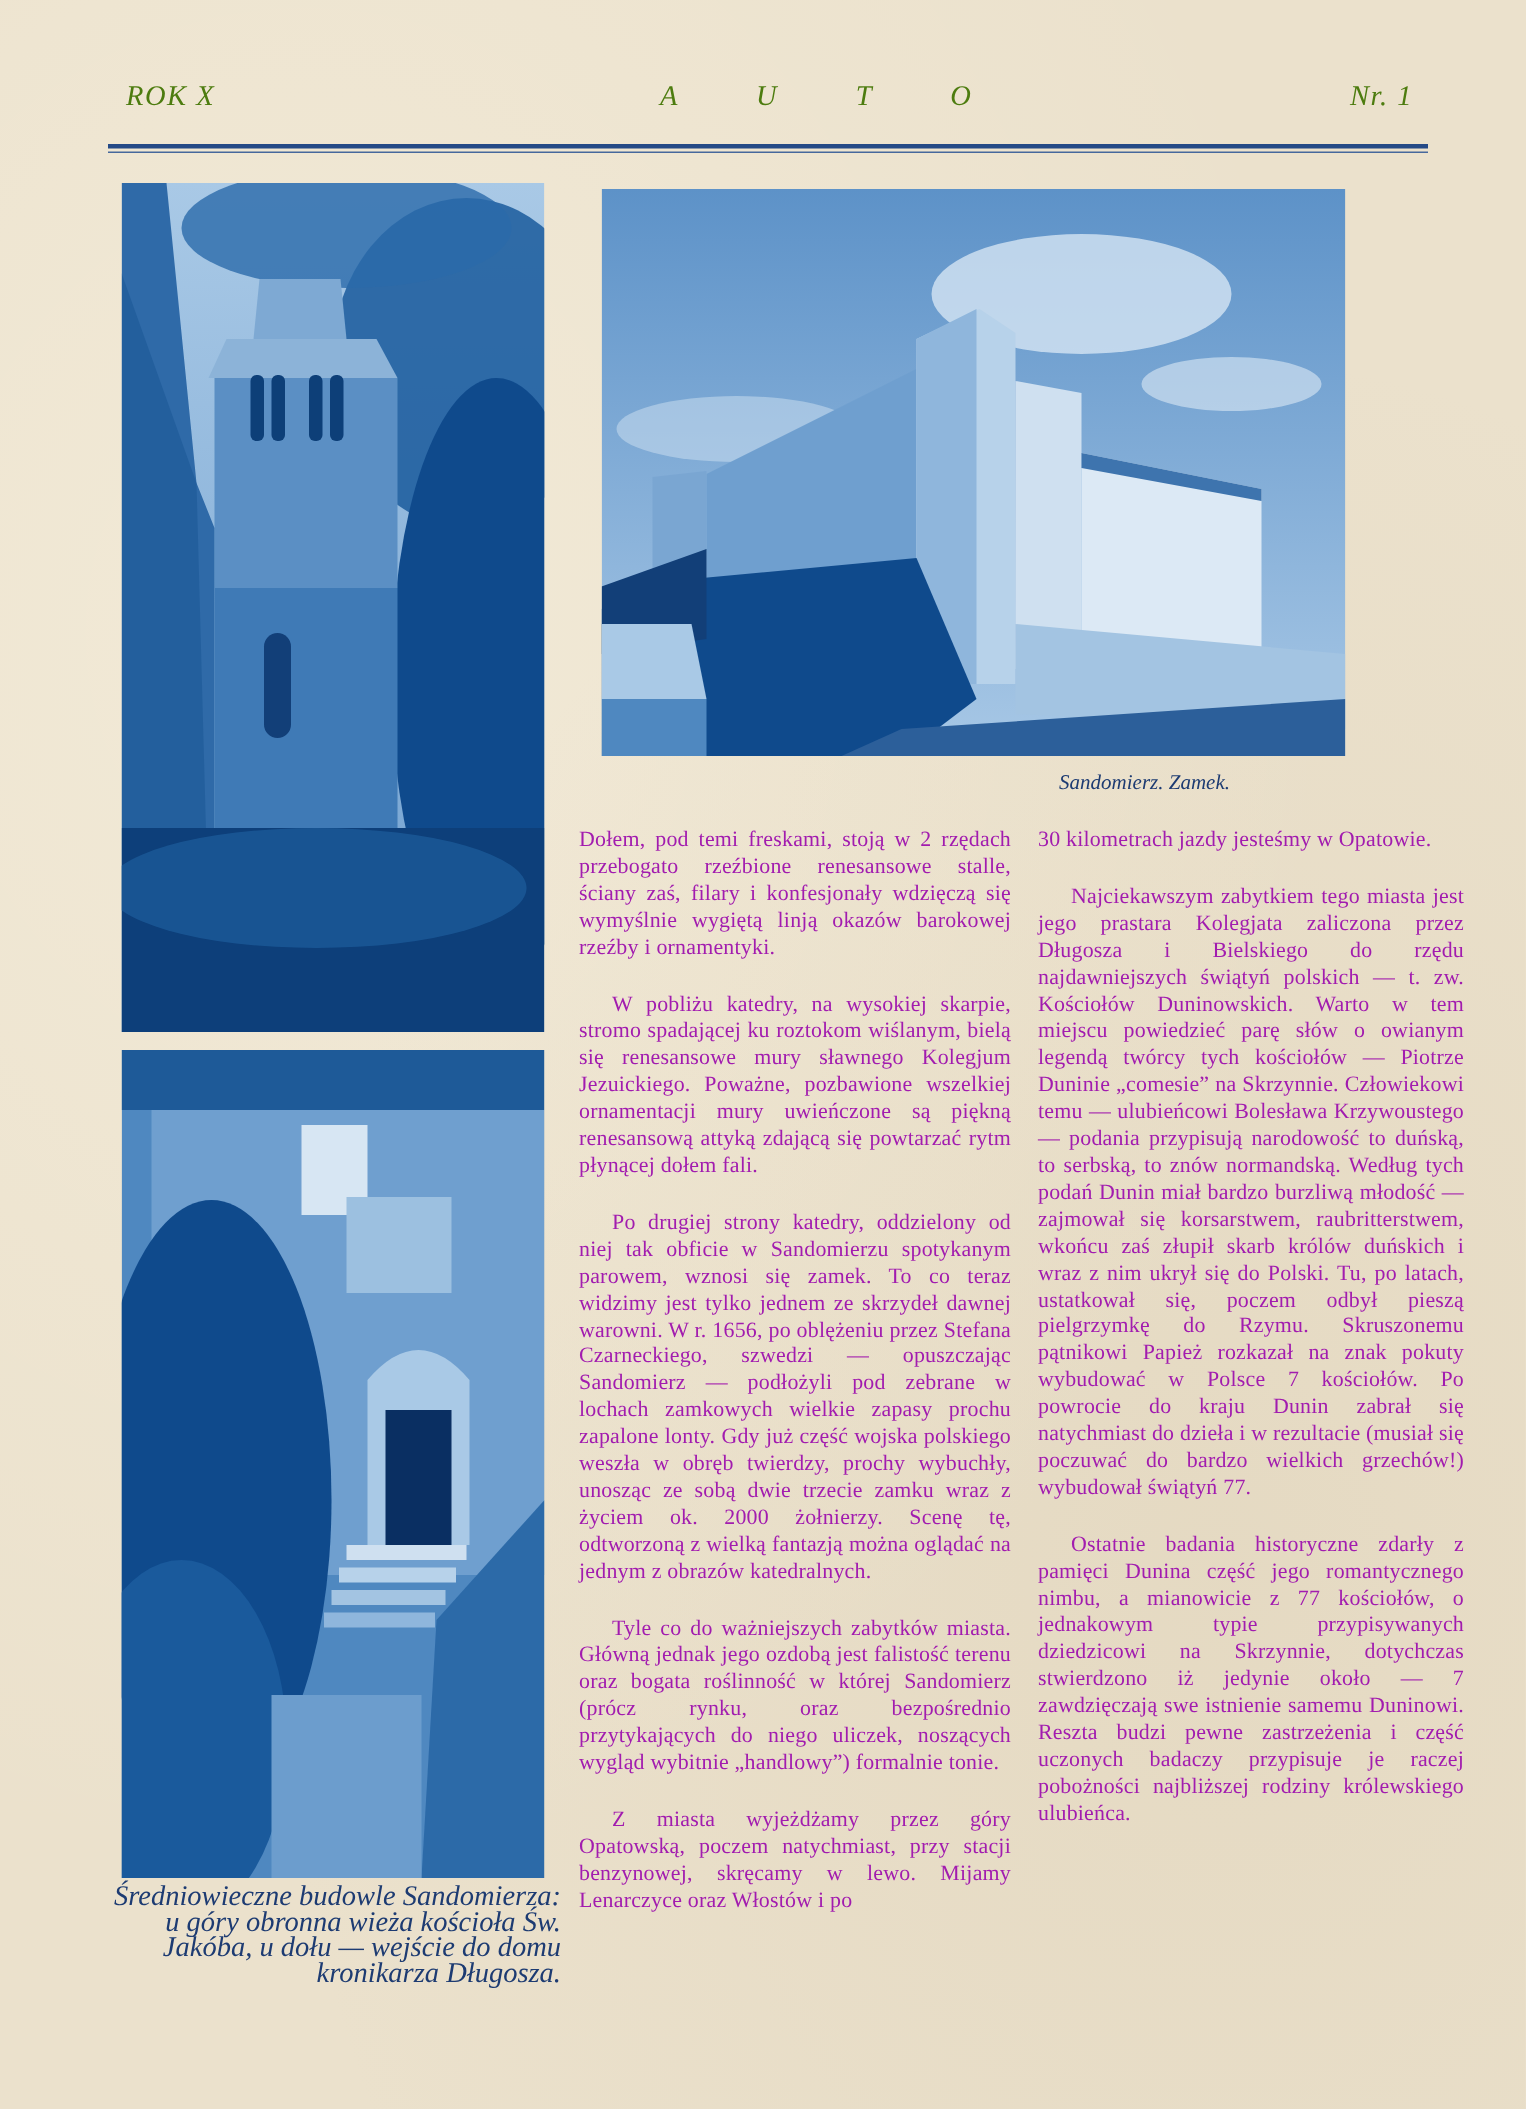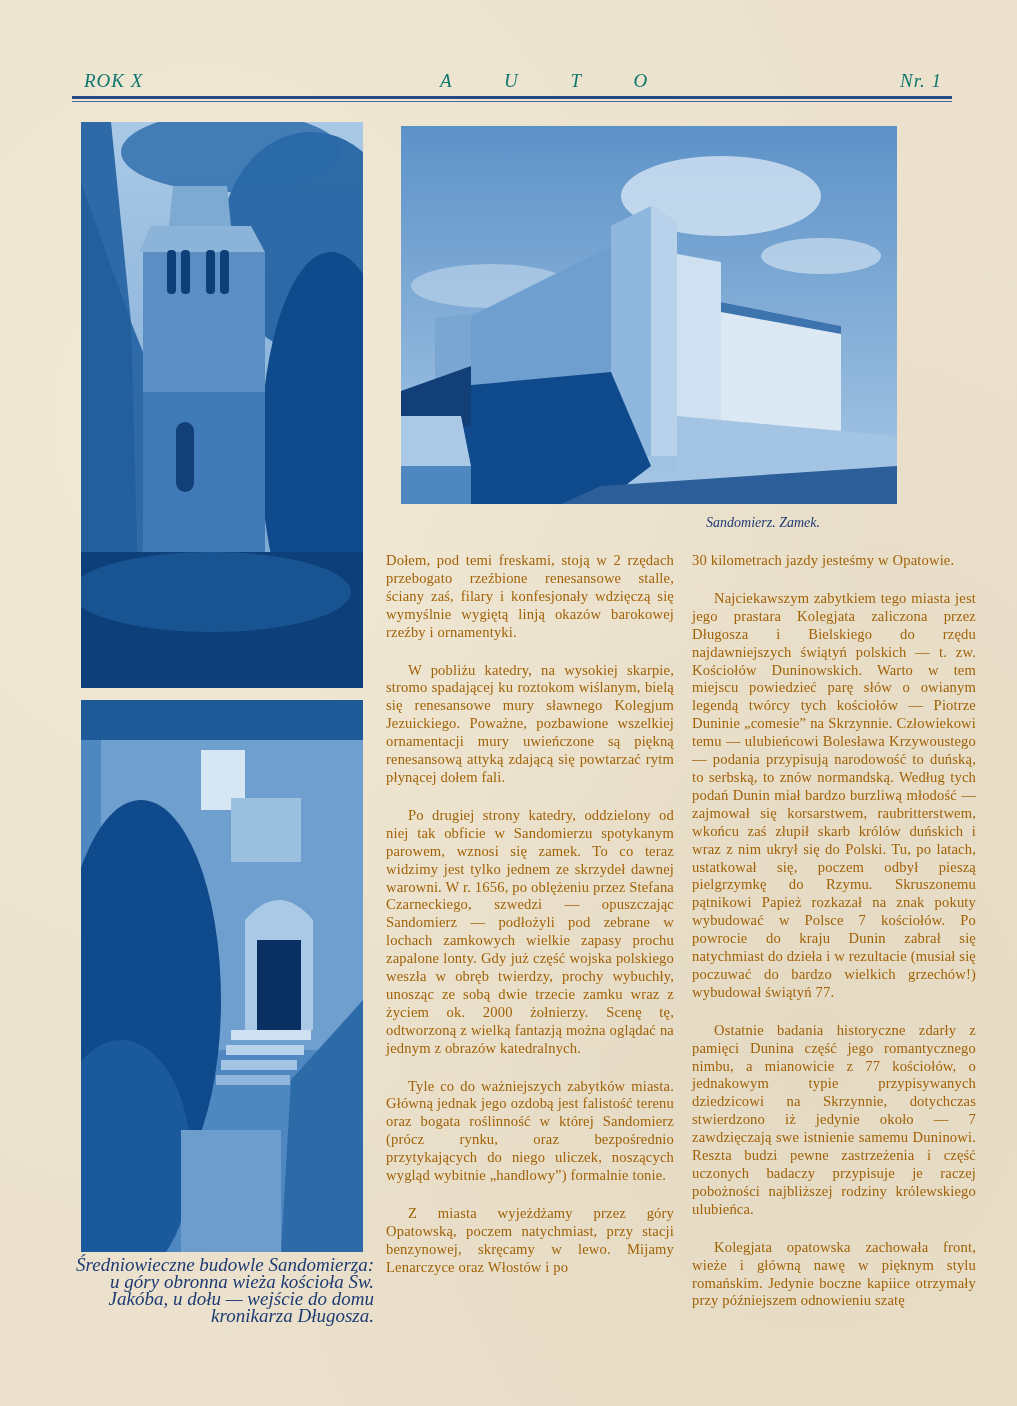--- a/index.html
+++ b/index.html
@@ -8,21 +8,21 @@
     background: #ebe1cc;
     background-image:
       radial-gradient(ellipse at 20% 30%, rgba(255,250,235,0.35), transparent 60%),
       radial-gradient(ellipse at 80% 75%, rgba(210,195,165,0.25), transparent 55%);
     color: #1d3d78;
     font-family: "Liberation Serif", "DejaVu Serif", serif;
   }
   .abs { position: absolute; }
 
   
-  .hdr { font-style: italic; font-size: 19px; letter-spacing: 1px; color: #0f766e; top: 70px; }
+  .hdr { font-style: italic; font-size: 19px; letter-spacing: 1px; color: #4d7c0f; top: 54px; }
   .hdr-left { left: 84px; }
   .hdr-center { left: 440px; letter-spacing: 24px; }
   .hdr-right { left: 900px; }
   .rule-thick { left: 72px; top: 96px; width: 880px; height: 3px; background: #254a86; }
   .rule-thin  { left: 72px; top: 101px; width: 880px; height: 1px; background: #46689c; }
 
   
   .photo { overflow: hidden; }
   .photo svg { display: block; width: 100%; height: 100%; }
   .p-tower { left: 81px; top: 122px; width: 282px; height: 566px; }
@@ -30,21 +30,21 @@
   .p-castle { left: 401px; top: 126px; width: 496px; height: 378px; }
 
   .caption-small {
     font-style: italic; font-size: 15px; color: #1d3b72; text-align: right; line-height: 18px;
   }
   .cap-castle { left: 560px; top: 514px; width: 260px; font-size: 14px; }
   .cap-left { left: 74px; top: 1256px; width: 300px; font-size: 19px; line-height: 17px; }
 
   
   .col {
-    font-size: 14.6px; line-height: 17.9px; text-align: justify; color: #a16207;
+    font-size: 14.6px; line-height: 17.9px; text-align: justify; color: #a21caf;
     letter-spacing: 0.15px;
   }
   .col p { margin: 0 0 5px 0; text-indent: 0; }
   .col p.ind { text-indent: 22px; margin-top: 20px; }
   .col-mid { left: 386px; top: 552px; width: 288px; }
   .col-right { left: 692px; top: 552px; width: 284px; }
 </style>
 </head>
 <body>
 
@@ -150,14 +150,13 @@
   <p class="ind">W pobliżu katedry, na wysokiej skarpie, stromo spadającej ku roztokom wiślanym, bielą się renesansowe mury sławnego Kolegjum Jezuickiego. Poważne, pozbawione wszelkiej ornamentacji mury uwieńczone są piękną renesansową attyką zdającą się powtarzać rytm płynącej dołem fali.</p>
   <p class="ind">Po drugiej strony katedry, oddzielony od niej tak obficie w Sandomierzu spotykanym parowem, wznosi się zamek. To co teraz widzimy jest tylko jednem ze skrzydeł dawnej warowni. W r. 1656, po oblężeniu przez Stefana Czarneckiego, szwedzi — opuszczając Sandomierz — podłożyli pod zebrane w lochach zamkowych wielkie zapasy prochu zapalone lonty. Gdy już część wojska polskiego weszła w obręb twierdzy, prochy wybuchły, unosząc ze sobą dwie trzecie zamku wraz z życiem ok. 2000 żołnierzy. Scenę tę, odtworzoną z wielką fantazją można oglądać na jednym z obrazów katedralnych.</p>
   <p class="ind">Tyle co do ważniejszych zabytków miasta. Główną jednak jego ozdobą jest falistość terenu oraz bogata roślinność w której Sandomierz (prócz rynku, oraz bezpośrednio przytykających do niego uliczek, noszących wygląd wybitnie „handlowy”) formalnie tonie.</p>
   <p class="ind">Z miasta wyjeżdżamy przez góry Opatowską, poczem natychmiast, przy stacji benzynowej, skręcamy w lewo. Mijamy Lenarczyce oraz Włostów i po</p>
 </div>
 
 <div class="abs col col-right">
   <p>30 kilometrach jazdy jesteśmy w Opatowie.</p>
   <p class="ind">Najciekawszym zabytkiem tego miasta jest jego prastara Kolegjata zaliczona przez Długosza i Bielskiego do rzędu najdawniejszych świątyń polskich — t. zw. Kościołów Duninowskich. Warto w tem miejscu powiedzieć parę słów o owianym legendą twórcy tych kościołów — Piotrze Duninie „comesie” na Skrzynnie. Człowiekowi temu — ulubieńcowi Bolesława Krzywoustego — podania przypisują narodowość to duńską, to serbską, to znów normandską. Według tych podań Dunin miał bardzo burzliwą młodość — zajmował się korsarstwem, raubritterstwem, wkońcu zaś złupił skarb królów duńskich i wraz z nim ukrył się do Polski. Tu, po latach, ustatkował się, poczem odbył pieszą pielgrzymkę do Rzymu. Skruszonemu pątnikowi Papież rozkazał na znak pokuty wybudować w Polsce 7 kościołów. Po powrocie do kraju Dunin zabrał się natychmiast do dzieła i w rezultacie (musiał się poczuwać do bardzo wielkich grzechów!) wybudował świątyń 77.</p>
   <p class="ind">Ostatnie badania historyczne zdarły z pamięci Dunina część jego romantycznego nimbu, a mianowicie z 77 kościołów, o jednakowym typie przypisywanych dziedzicowi na Skrzynnie, dotychczas stwierdzono iż jedynie około — 7 zawdzięczają swe istnienie samemu Duninowi. Reszta budzi pewne zastrzeżenia i część uczonych badaczy przypisuje je raczej pobożności najbliższej rodziny królewskiego ulubieńca.</p>
-  <p class="ind">Kolegjata opatowska zachowała front, wieże i główną nawę w pięknym stylu romańskim. Jedynie boczne kapiice otrzymały przy późniejszem odnowieniu szatę</p>
 </div>
 
 </body></html>

